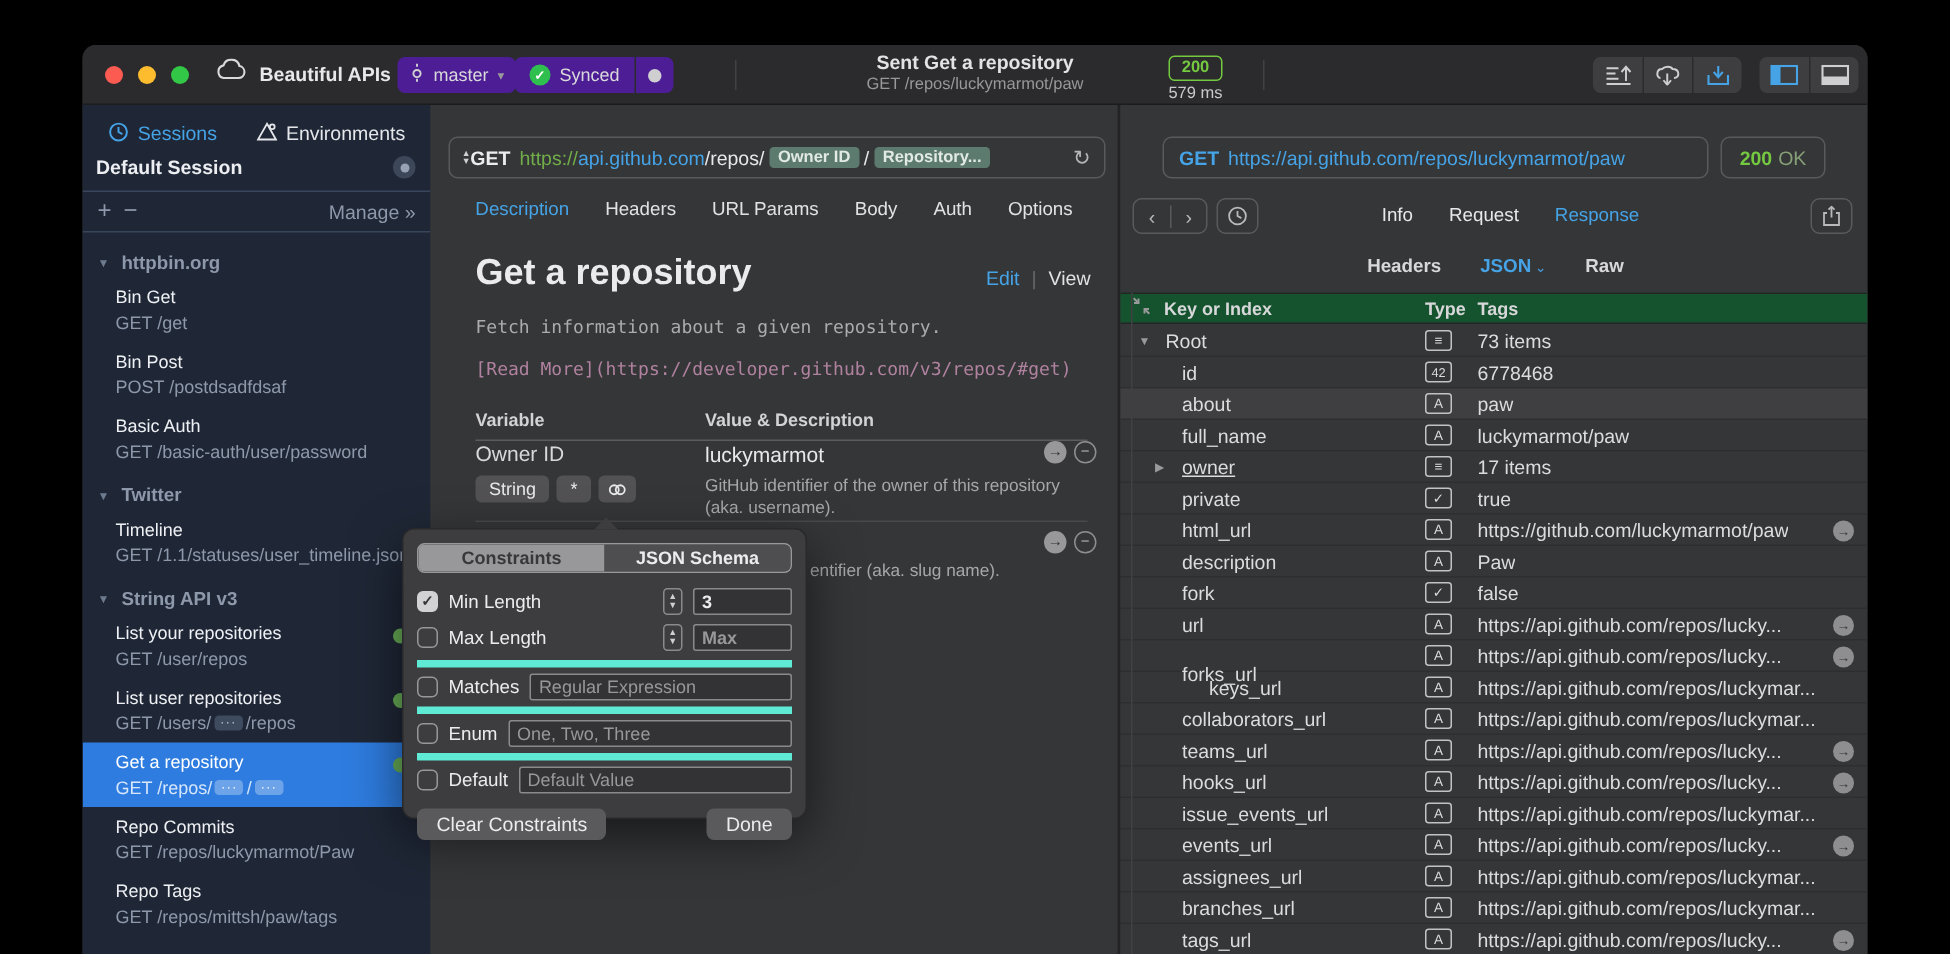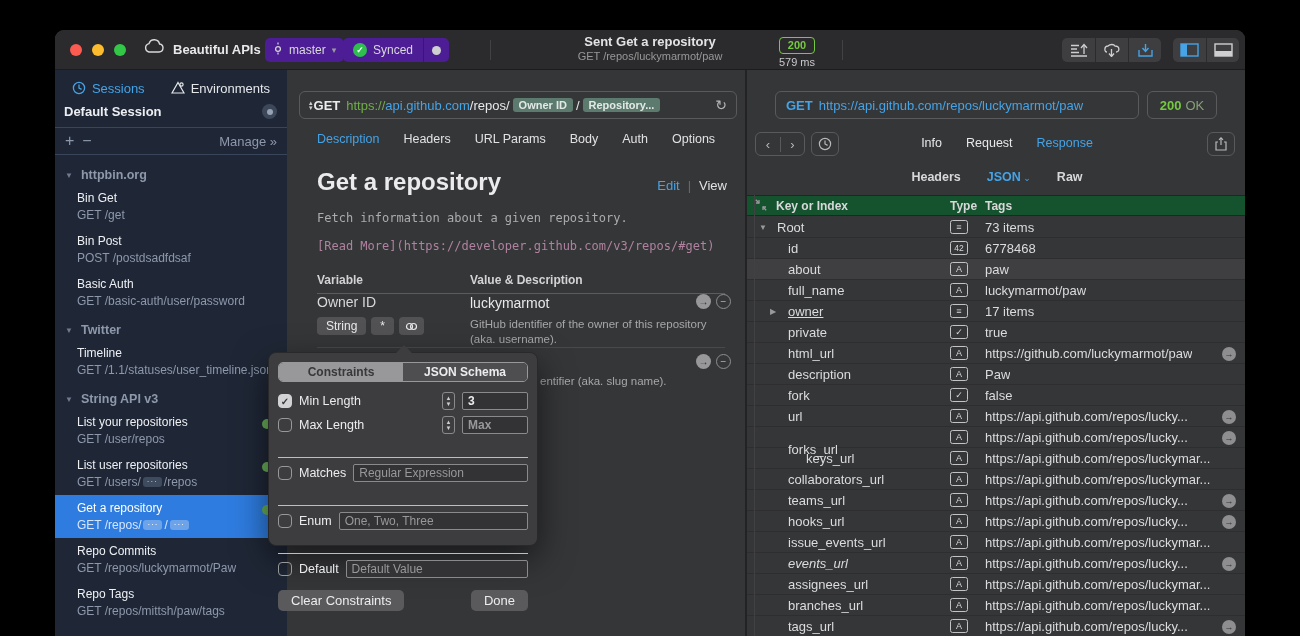--- a/index.html
+++ b/index.html
@@ -114,21 +114,21 @@
   .popover { position:absolute; left:213px; top:322px; width:270px; height:194px; background:#3d3d3f;
     border:1px solid #29292b; border-radius:8px; box-shadow:0 12px 34px rgba(0,0,0,.55); z-index:30; padding:9px; }
   .popover::before { content:""; position:absolute; left:127px; top:-8px; border-left:8px solid transparent;
     border-right:8px solid transparent; border-bottom:8px solid #3d3d3f; }
   .seg { display:flex; width:100%; height:20px; border-radius:5px; overflow:hidden; border:1px solid #98989a; }
   .seg > div { flex:1; display:flex; align-items:center; justify-content:center; font-size:12px; }
   .seg .on { background:#98989a; color:#38383a; font-weight:bold; }
   .seg .off { background:#4e4e50; color:#ececee; font-weight:bold; }
   .pop-rows { margin-top:7px; }
   .pop-row { display:flex; align-items:center; height:24px; gap:7px; }
-  .pop-row.sep { border-top:1px solid #5eead4; margin-top:20px; padding-top:3px; height:28px; }
+  .pop-row.sep { border-top:5px solid #5eead4; margin-top:3px; padding-top:3px; height:28px; }
   .cb { width:14px; height:14px; border-radius:4px; border:1.5px solid #98989a; flex:0 0 auto; }
   .cb.checked { background:#d2d2d4; border-color:#d2d2d4; color:#353537; font-size:10px; font-weight:bold;
     display:flex; align-items:center; justify-content:center; }
   .pop-label { font-size:12.5px; color:#ececee; white-space:nowrap; }
   .stepper { width:13px; height:18px; border:1px solid #8a8a8c; border-radius:3px; display:flex; flex-direction:column;
     align-items:center; justify-content:center; line-height:6px; font-size:6px; color:#cfcfd1; margin-left:auto; flex:0 0 auto; }
   .pop-input { height:18px; border:1px solid #8a8a8c; background:#333335; color:#ececee; font-size:12px;
     padding:0 5px; border-radius:2px; font-family:"Liberation Sans", sans-serif; }
   .pop-input::placeholder { color:#98989a; }
   .pop-input.num { width:66px; font-weight:bold; }
@@ -621,21 +621,21 @@
             <span class="type-ic string">A</span>
             <span class="jt-val">https://api.github.com/repos/lucky...</span>
             <span class="jt-link">→</span>
           </div>
           <div class="jt-row">
             <span class="jt-key" style="left: 41px;">issue_events_url</span>
             <span class="type-ic string">A</span>
             <span class="jt-val">https://api.github.com/repos/luckymar...</span>
           </div>
           <div class="jt-row">
-            <span class="jt-key" style="left: 41px; font-style: italic;">events_url</span>
+            <span class="jt-key" style="left: 41px;">events_url</span>
             <span class="type-ic string">A</span>
             <span class="jt-val">https://api.github.com/repos/lucky...</span>
             <span class="jt-link">→</span>
           </div>
           <div class="jt-row">
             <span class="jt-key" style="left: 41px;">assignees_url</span>
             <span class="type-ic string">A</span>
             <span class="jt-val">https://api.github.com/repos/luckymar...</span>
           </div>
           <div class="jt-row">

